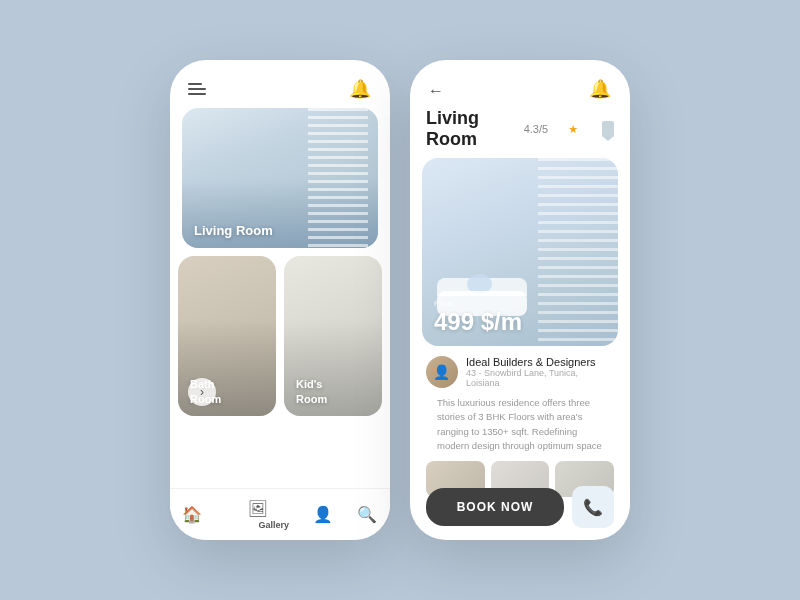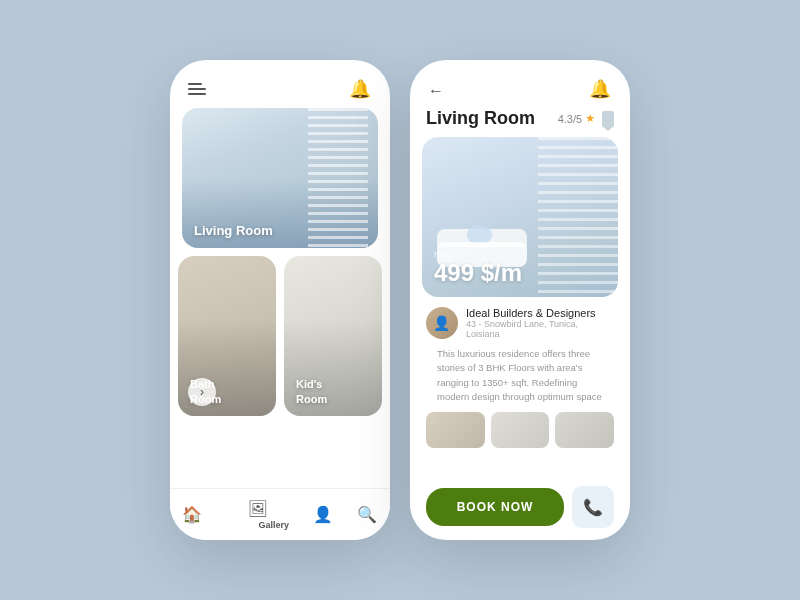--- a/index.html
+++ b/index.html
@@ -242,21 +242,21 @@
 
     .room-title {
       font-size: 18px;
       font-weight: 700;
       color: #222;
     }
 
     .rating-badge {
       display: flex;
       align-items: center;
-      gap: 3px;
+      gap: 20px;
       font-size: 11px;
       color: #888;
     }
 
     .star-icon { color: #f5a623; font-size: 11px; }
 
     .bookmark-rect {
       width: 12px;
       height: 16px;
       background: #c8d4dc;
@@ -270,21 +270,21 @@
       bottom: -4px; left: 0; right: 0;
       border-left: 6px solid transparent;
       border-right: 6px solid transparent;
       border-top: 5px solid #c8d4dc;
     }
 
     
     .hero-image {
       margin: 0 12px;
       border-radius: 16px;
-      height: 160px;
+      height: 188px;
       overflow: hidden;
       position: relative;
     }
 
     .living-hero-bg {
       width: 100%;
       height: 100%;
       background: linear-gradient(160deg, #dce8f4 0%, #c8d8e8 40%, #b8ccd8 70%, #a8bed0 100%);
       position: relative;
     }
@@ -377,21 +377,21 @@
       bottom: 12px;
       left: 16px;
       right: 16px;
       display: flex;
       gap: 8px;
       align-items: center;
     }
 
     .book-btn {
       flex: 1;
-      background: #4d7c0f;
+      background: #404040;
       color: #fff;
       border: none;
       border-radius: 18px;
       padding: 12px;
       font-size: 12px;
       font-weight: 700;
       letter-spacing: 1px;
       cursor: pointer;
       text-transform: uppercase;
     }

